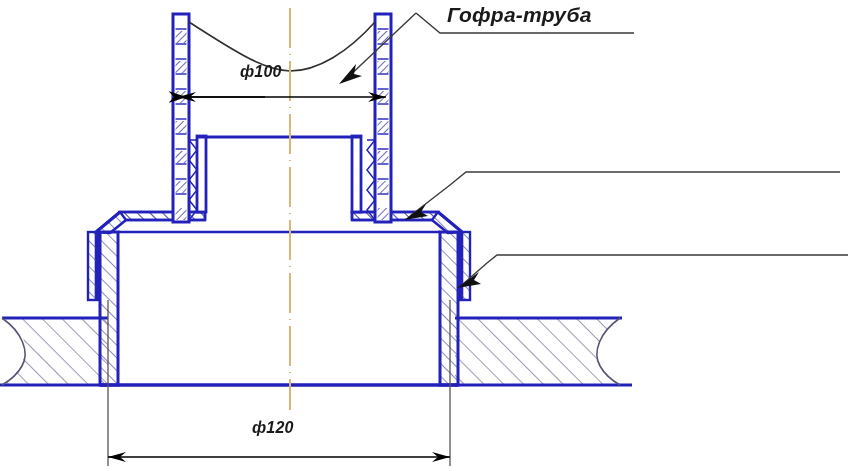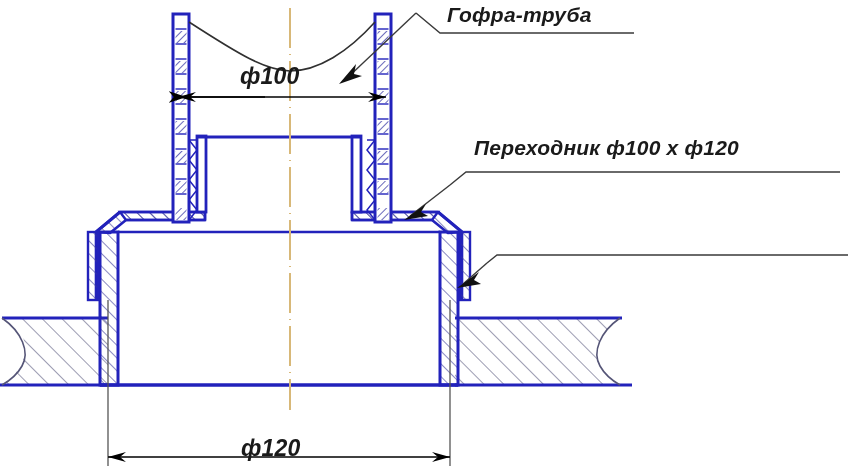--- a/index.html
+++ b/index.html
@@ -31,27 +31,27 @@
     font-style: italic;
     font-weight: bold;
     color: #1a1a1a;
     white-space: nowrap;
     letter-spacing: 0.2px;
   }
   .lbl-callout {
     font-size: 21px;
   }
   .lbl-dim {
-    font-size: 23px;
+    font-size: 16px;
   }
   #label-gofra   { left: 447px; top: 3px;  }
   #label-adapter { left: 474px; top: 136px; }
   #label-patrubok{ left: 502px; top: 220px; }
   #label-d100    { left: 240px; top: 63px; }
-  #label-d120    { left: 241px; top: 419px; margin-top: 16px; }
+  #label-d120    { left: 252px; top: 419px; }
 </style>
 </head>
 <body>
 
 <div id="canvas-root">
 
   <svg id="drawing-svg" viewBox="0 0 855 471">
     <defs>
 
       <pattern id="cellHatch" width="5" height="5" patternUnits="userSpaceOnUse" patternTransform="rotate(45)">
@@ -236,20 +236,19 @@
       <path d="M 426,204 L 404,220 L 428,216 L 421,212 Z" fill="#111111"></path>
 
       <path d="M 848,255 L 497,255 L 487,263" fill="none" stroke="#3a3a3a" stroke-width="1.4"></path>
       <line x1="487" y1="263" x2="463" y2="284" stroke="#3a3a3a" stroke-width="1.4"></line>
       <path d="M 479,272 L 457,288 L 481,284 L 474,280 Z" fill="#111111"></path>
     </g>
   </svg>
 
   <div class="lbl lbl-callout" id="label-gofra">Гофра-труба</div>
 
-  <div class="lbl lbl-callout" id="label-adapter">Переходник ф100 х ф120</div>
 
 
   <div class="lbl lbl-dim" id="label-d100">ф100</div>
 
   <div class="lbl lbl-dim" id="label-d120">ф120</div>
 
 </div>
 
 </body></html>

